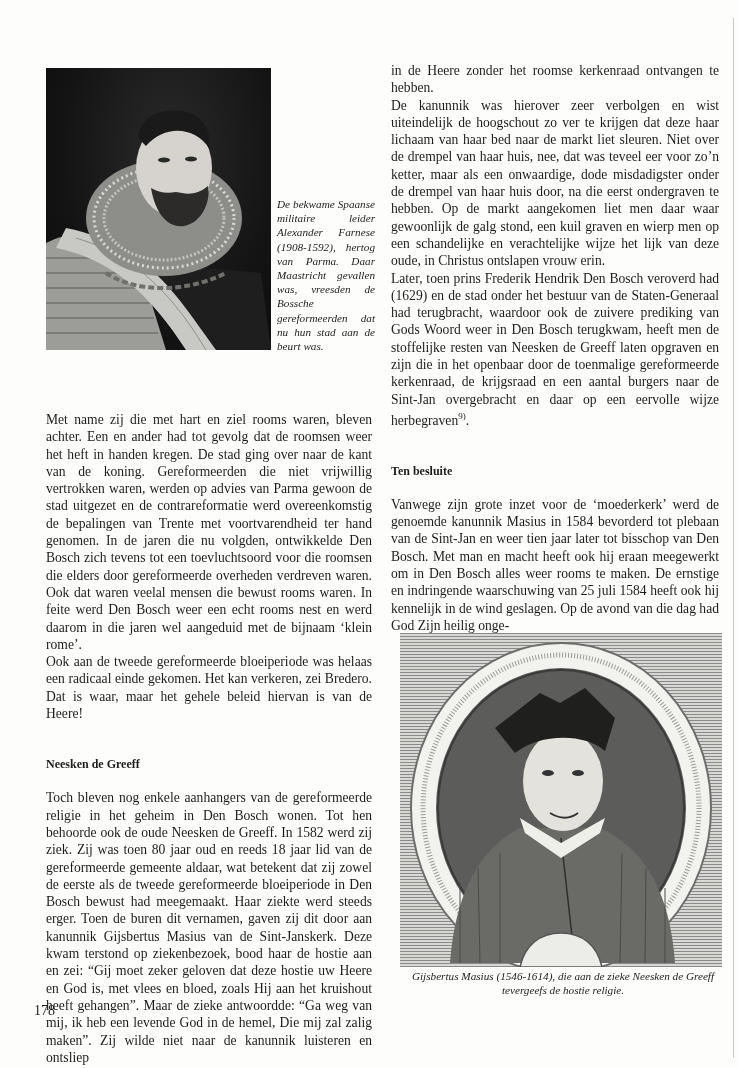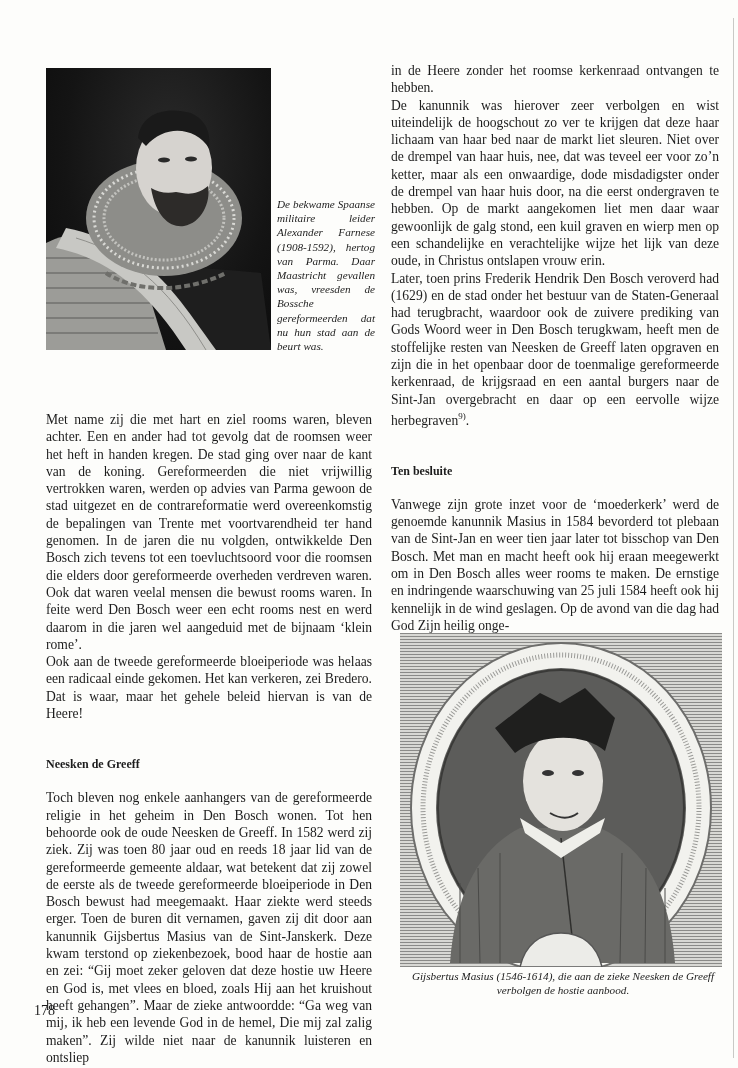--- a/index.html
+++ b/index.html
@@ -113,17 +113,17 @@
       <ellipse cx="178" cy="140" rx="6" ry="3" fill="#333"></ellipse>
       <path d="M150 180 C160 186 170 186 178 180" stroke="#333" stroke-width="2" fill="none"></path>
 
       <path d="M95 95 L140 60 L160 70 L185 55 L215 85 L205 118 C185 100 140 100 115 120 Z" fill="#1f1f1e"></path>
 
       <path d="M120 334 C125 312 140 300 161 300 C182 300 197 312 202 334 Z" fill="#ecece8" stroke="#555" stroke-width="1.5"></path>
     </svg>
   </div>
   <p class="caption-masius">
     <span>Gijsbertus Masius (1546-1614), die aan de zieke Neesken de Greeff</span><br>
-    <span>verbolgen de hostie aanbood.</span>
+    <span>tevergeefs de hostie religie.</span>
   </p>
 </figure>
 
 <div class="page-number">178</div>
 
 </body></html>

